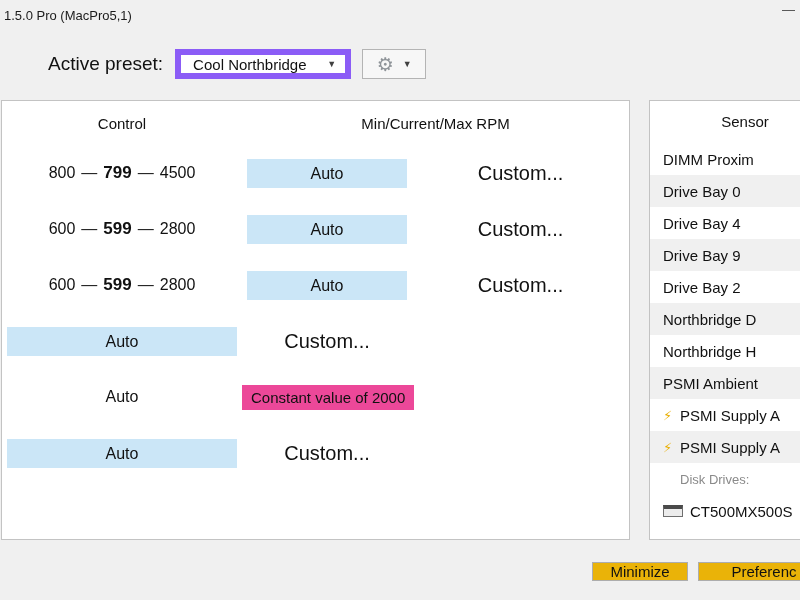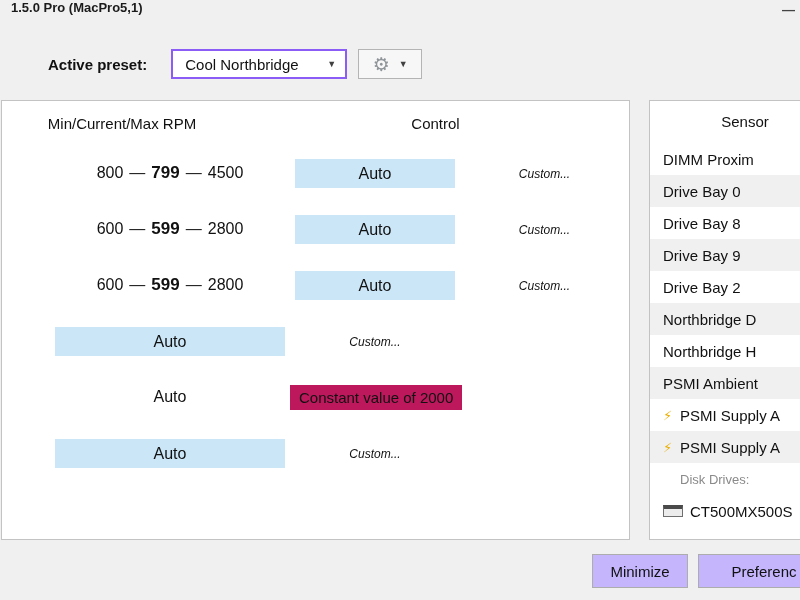--- a/index.html
+++ b/index.html
@@ -1,68 +1,68 @@
 <!DOCTYPE html>
 <html><head>
 <meta charset="utf-8">
 <style>
   html,body{margin:0;padding:0;}
   body{width:800px;height:600px;overflow:hidden;background:#f0f0f0;
        font-family:"Liberation Sans","DejaVu Sans",sans-serif;color:#111;}
   .window{position:relative;width:800px;height:600px;background:#f0f0f0;overflow:hidden;}
 
   
-  .titlebar{height:30px;display:flex;align-items:flex-start;padding-left:11px;font-size:13px;color:#1b1b1b;position:relative;font-weight:bold;}
+  .titlebar{height:30px;display:flex;align-items:center;padding-left:4px;font-size:13px;color:#1b1b1b;position:relative;}
   .win-min{position:absolute;right:5px;top:2px;font-size:13px;color:#444;cursor:default;}
 
   
   .toolbar{height:68px;position:relative;display:flex;align-items:center;padding-left:48px;}
-  .tb-label{font-size:15px;margin-right:24px;font-weight:bold;}
-  .preset-select{width:176px;height:30px;background:#fff;border:2px solid #8b5cf6;
+  .tb-label{font-size:19px;margin-right:12px;}
+  .preset-select{width:176px;height:30px;background:#fff;border:6px solid #8b5cf6;
     display:flex;align-items:center;justify-content:space-between;
     padding:0 9px 0 12px;font-size:15px;box-sizing:border-box;cursor:default;}
   .caret{font-size:9px;color:#404040;}
   .gear-btn{margin-left:11px;height:30px;width:64px;border:1px solid #b4b4b4;background:#f7f7f7;
     display:flex;align-items:center;justify-content:center;gap:9px;box-sizing:border-box;cursor:default;}
   .gear{font-size:19px;color:#8f9499;line-height:1;}
   .temp-label{position:absolute;left:726px;top:24px;font-size:15px;white-space:nowrap;margin-top:46px;}
 
   
   .main{position:absolute;top:100px;left:1px;width:799px;height:440px;display:flex;overflow:hidden;}
   .panel{background:#fff;border:1px solid #c3c3c3;box-sizing:border-box;}
   .fan-panel{width:629px;flex:none;}
   .sensor-panel{margin-left:19px;width:400px;flex:none;overflow:hidden;}
 
   
   .fan-header{display:grid;grid-template-columns:240px 1fr;height:44px;align-items:center;font-size:15px;}
   .fan-header span{text-align:center;}
-  .fan-row{display:grid;grid-template-columns:240px 170px 1fr;height:56px;align-items:center;font-size:16px;padding-left:48px;}
+  .fan-row{display:grid;grid-template-columns:240px 170px 1fr;height:56px;align-items:center;font-size:16px;}
   .rpm{text-align:center;white-space:nowrap;}
   .rpm .sep{margin:0 6px;color:#222;}
   .rpm b{font-size:17px;}
   .auto-btn{margin:0 5px;height:29px;line-height:29px;text-align:center;background:#cbe6f7;font-size:16px;cursor:default;}
   .auto-plain{text-align:center;font-size:16px;cursor:default;}
   .cust{text-align:center;}
-  .custom-link{font-size:12px;cursor:default;font-style:italic;}
-  .const-box{display:inline-block;background:#be185d;padding:4px 9px;font-size:15px;white-space:nowrap;cursor:default;}
+  .custom-link{font-size:20px;cursor:default;}
+  .const-box{display:inline-block;background:#ec4899;padding:4px 9px;font-size:15px;white-space:nowrap;cursor:default;}
 
   
   .sensor-header{height:42px;line-height:42px;width:190px;text-align:center;font-size:15px;}
   .sensor-row{height:32px;display:flex;align-items:center;padding-left:13px;font-size:15px;white-space:nowrap;cursor:default;}
   .sensor-row.alt{background:#f0f0f0;}
   .sensor-row.group{color:#8a8a8a;font-size:13px;}
   .bolt{color:#eaaf00;font-size:13px;margin-right:5px;width:12px;display:inline-block;}
   .pad-ico{width:17px;display:inline-block;}
   .disk-ico{display:inline-block;width:20px;height:12px;background:#ececec;border:1px solid #6f6f6f;
     border-top:4px solid #4a4a4a;margin-right:7px;box-sizing:border-box;}
 
   
   .footer{position:absolute;left:0;bottom:0;width:800px;height:58px;display:flex;align-items:center;
     justify-content:flex-end;gap:10px;overflow:hidden;}
-  .btn{height:34px;background:#c4b5fd;border:1px solid #adadad;font-size:15px;
+  .btn{height:19px;background:#eab308;border:1px solid #adadad;font-size:15px;
     font-family:"Liberation Sans","DejaVu Sans",sans-serif;color:#111;padding:0 16px;cursor:default;}
   .btn.minimize{width:96px;}
   .btn.prefs{width:132px;margin-right:-30px;}
 </style>
 </head>
 <body>
 
 <div class="window">
 
   <div class="titlebar">
@@ -80,22 +80,22 @@
       <span class="gear">⚙</span>
       <span class="caret">▼</span>
     </div>
     <span class="temp-label">Temperatu</span>
   </div>
 
   <div class="main">
 
     <div class="panel fan-panel">
       <div class="fan-header">
+        <span>Control</span>
         <span>Min/Current/Max RPM</span>
-        <span>Control</span>
       </div>
 
       <div class="fan-row">
         <div class="rpm">
           <span>800</span><span class="sep">—</span><b>799</b><span class="sep">—</span><span>4500</span>
         </div>
         <div>
             <div class="auto-btn">Auto</div>
           </div>
         <div class="cust"><span class="custom-link">Custom...</span></div>
@@ -146,21 +146,21 @@
     <div class="panel sensor-panel">
       <div class="sensor-header">Sensor</div>
 
       <div class="sensor-row">
         <span>DIMM Proxim</span>
       </div>
       <div class="sensor-row alt">
         <span>Drive Bay 0</span>
       </div>
       <div class="sensor-row">
-        <span>Drive Bay 8</span>
+        <span>Drive Bay 4</span>
       </div>
       <div class="sensor-row alt">
         <span>Drive Bay 9</span>
       </div>
       <div class="sensor-row">
         <span>Drive Bay 2</span>
       </div>
       <div class="sensor-row alt">
         <span>Northbridge D</span>
       </div>

